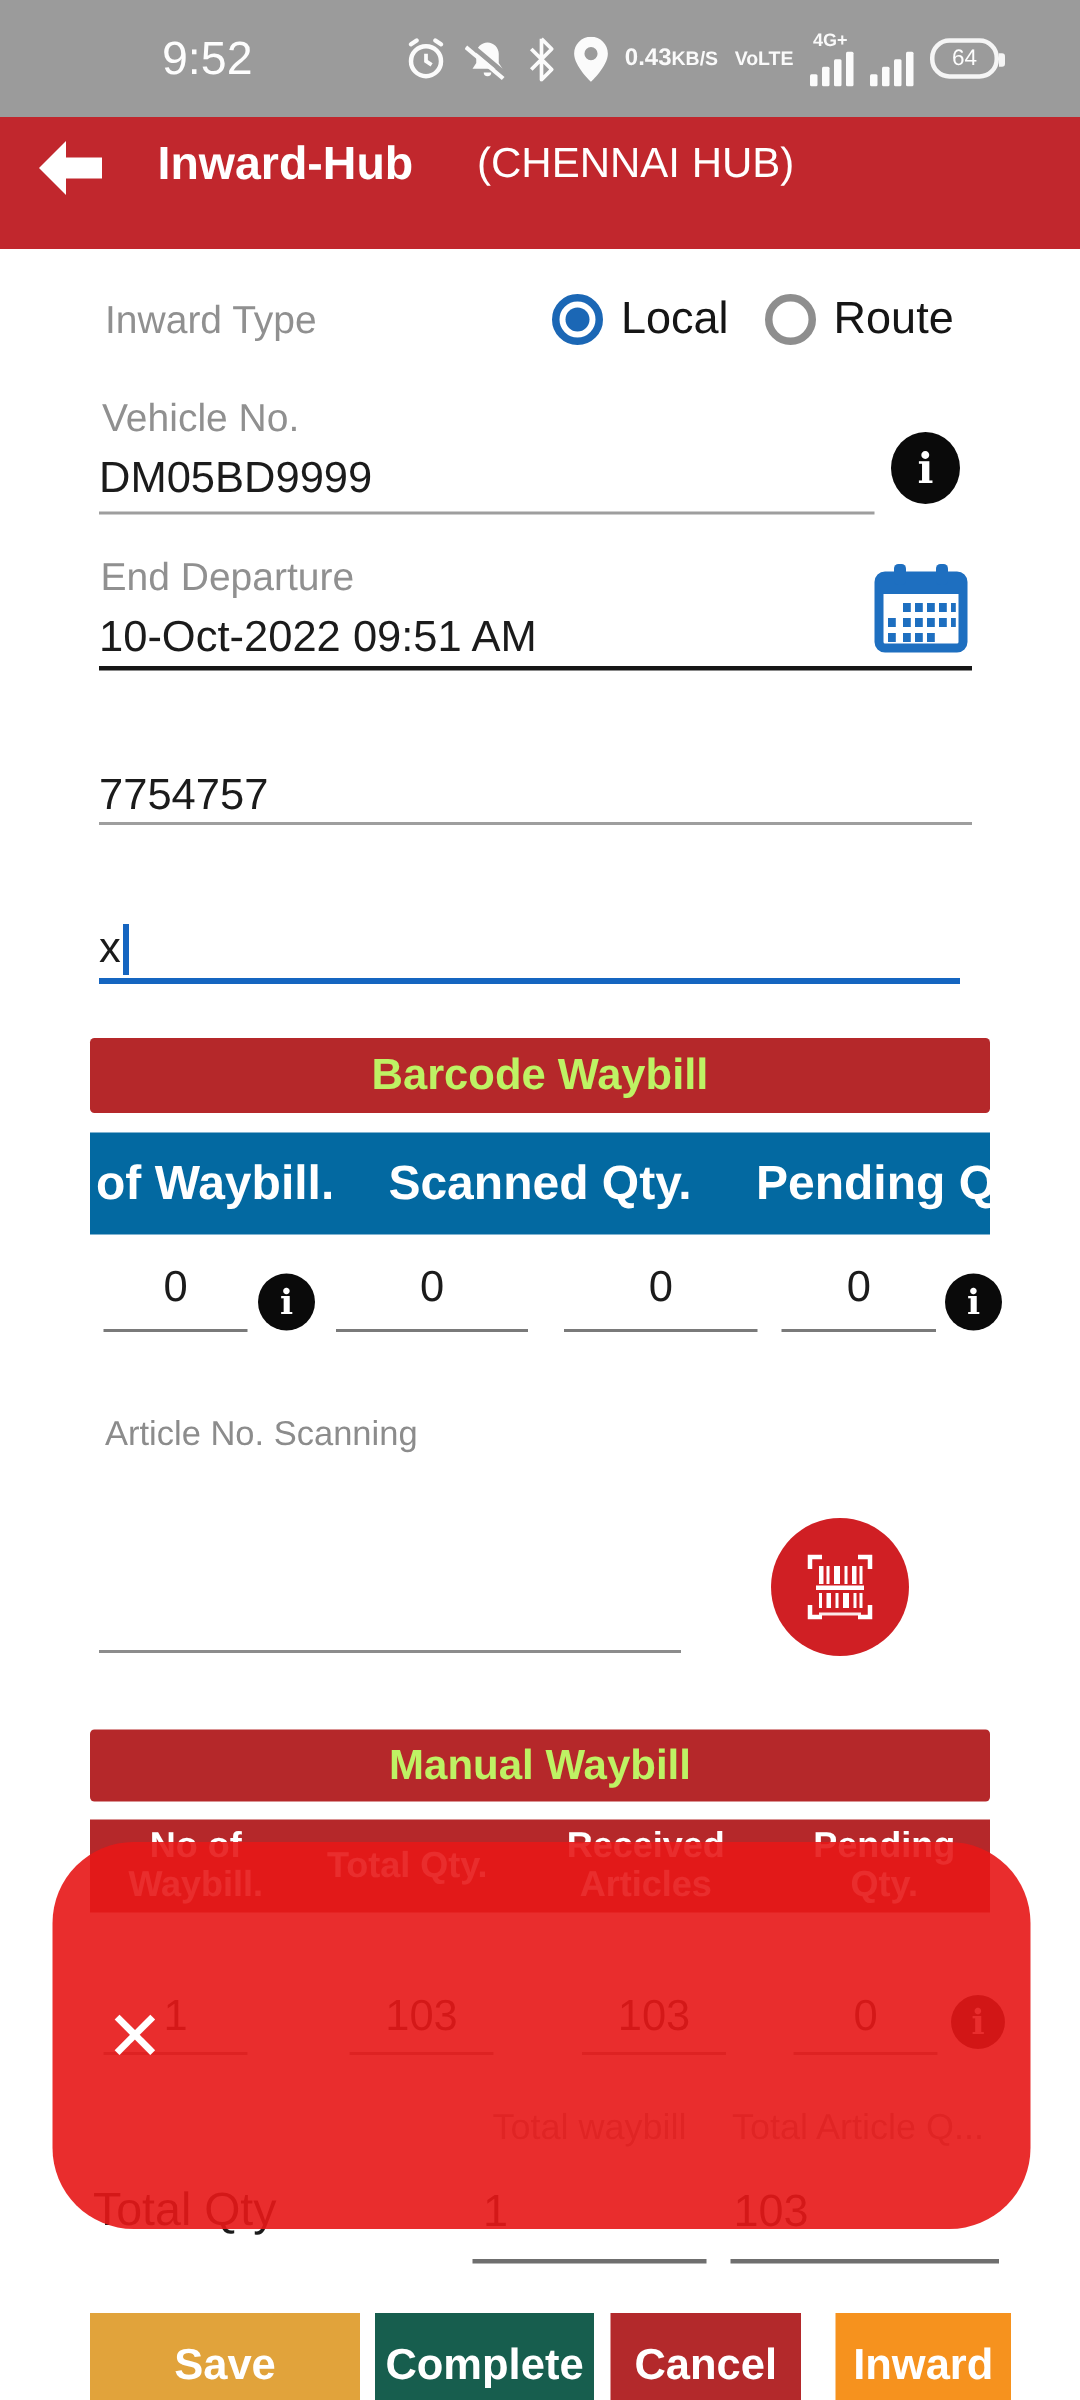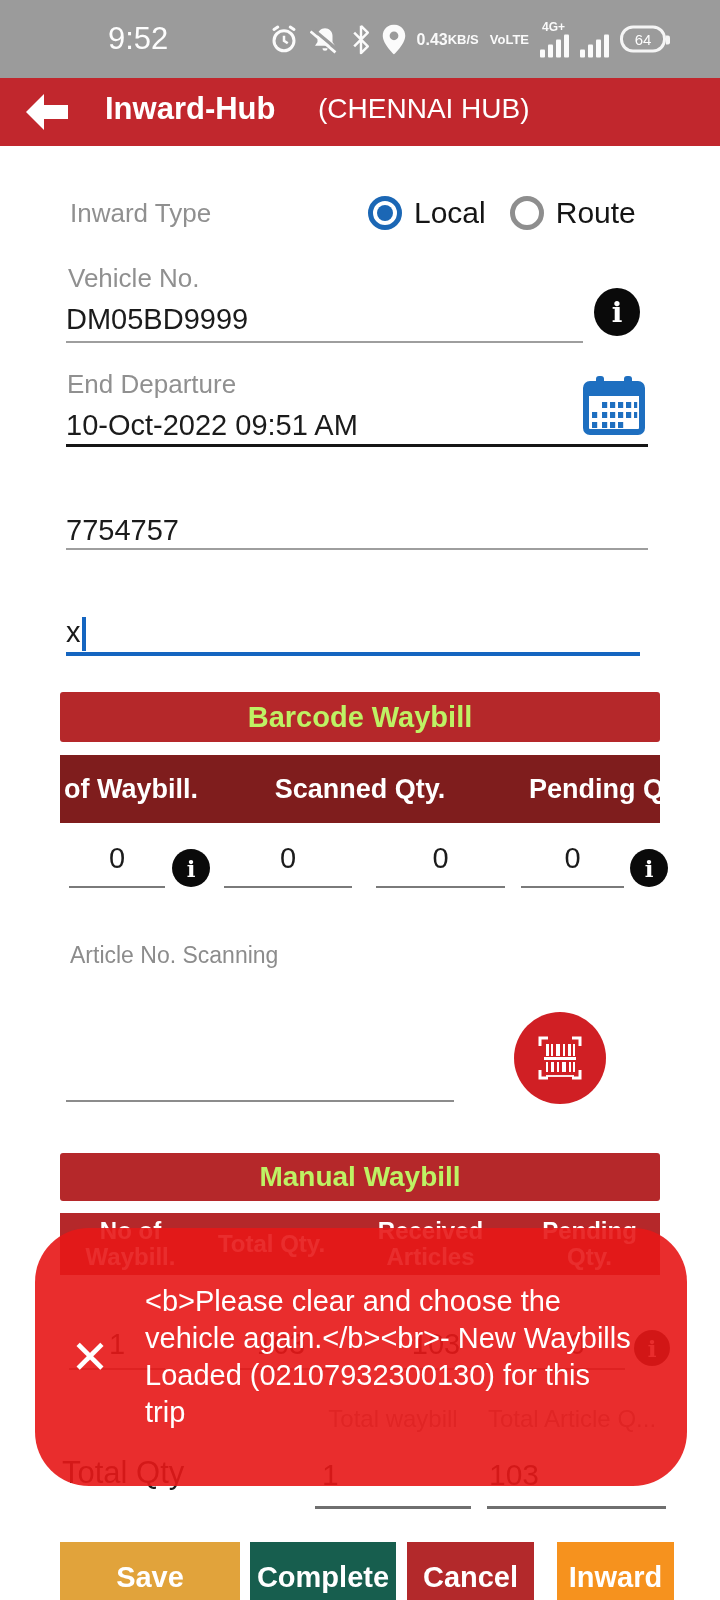--- a/index.html
+++ b/index.html
@@ -20,21 +20,21 @@
   .sig-group { display:flex; flex-direction:column; align-items:flex-start; line-height:1; }
   .sig-label { font-size:12px; font-weight:bold; margin-left:2px; }
   .bars { display:flex; align-items:flex-end; gap:3px; margin-top:2px; }
   .bars i { display:block; width:5px; background:#fbfbfb; border-radius:1px; }
   .battery { position:relative; width:46px; height:27px; border:3px solid #f5f5f5; border-radius:13px;
              display:flex; align-items:center; justify-content:center; font-size:15px; color:#fdfdfd; }
   .battery:after { content:""; position:absolute; right:-7px; top:7px; width:4px; height:9px;
                    background:#f5f5f5; border-radius:0 2px 2px 0; }
 
   
-  .appbar { position:absolute; left:0; top:78px; width:720px; height:68px; background:#c1272d; }
+  .appbar { position:absolute; left:0; top:78px; width:720px; height:88px; background:#c1272d; }
   .back-btn { position:absolute; left:24px; top:14px; width:44px; height:40px; }
   .appbar-title { position:absolute; left:105px; top:13px; font-size:31px; font-weight:bold; color:#ffffff; }
   .appbar-sub { position:absolute; left:318px; top:15px; font-size:28px; color:#ffffff; }
 
   
   .flabel { position:absolute; font-size:26px; color:#909090; }
   .fvalue { position:absolute; font-size:29px; color:#1b1b1b; }
   .uline  { position:absolute; height:2px; background:#9e9e9e; }
 
   
@@ -48,22 +48,22 @@
   .info-icon { position:absolute; width:46px; height:48px; border-radius:50%; background:#0a0a0a;
                color:#ffffff; display:flex; align-items:center; justify-content:center;
                font-family:"DejaVu Serif", serif; font-size:28px; font-weight:bold; }
   .info-sm { width:38px; height:38px; font-size:23px; }
 
   .cursor { display:inline-block; width:4px; height:34px; background:#1565c0; vertical-align:middle; margin-left:1px; }
 
   
   .banner { position:absolute; left:60px; width:600px; background:#b5282a; border-radius:3px;
             color:#bef264; font-weight:bold; text-align:center; }
-  .thead1 { position:absolute; left:60px; top:755px; width:600px; height:68px; background:#7f1d1d;
-            color:#fff; font-weight:bold; font-size:27px; overflow:hidden; }
+  .thead1 { position:absolute; left:60px; top:755px; width:600px; height:68px; background:#0369a1;
+            color:#fff; font-weight:bold; font-size:32px; overflow:hidden; }
   .thead1 span { position:absolute; top:50%; transform:translateY(-50%); white-space:nowrap; }
   .qfield { position:absolute; border-bottom:2px solid #7a7a7a; text-align:center;
             font-size:29px; color:#1b1b1b; height:46px; }
   .thead2 { position:absolute; left:60px; top:1213px; width:600px; height:62px; background:#b5282a;
             display:flex; color:#fff; font-weight:bold; font-size:24px; text-align:center; }
   .thead2 div { flex:1; display:flex; align-items:center; justify-content:center; line-height:1.1; }
   .mcell { position:absolute; text-align:center; font-size:29px; color:#1b1b1b;
            border-bottom:2px solid #8a8a8a; width:96px; height:42px; }
   .tot-label { position:absolute; font-size:24px; color:#9a9a9a; white-space:nowrap; overflow:hidden;
                text-overflow:ellipsis; }
@@ -277,26 +277,20 @@
   <span class="tot-label" style="left:323px; top:1405px; width:140px; text-align:center">Total waybill</span>
   <span class="tot-label" style="left:488px; top:1405px; width:178px">Total Article Q...</span>
   <span class="tot-val" style="left:62px; top:1455px; font-size:31px">Total Qty</span>
   <span class="tot-val" style="left:322px; top:1458px">1</span>
   <span class="tot-val" style="left:489px; top:1458px">103</span>
   <span class="tot-line" style="left:315px; top:1506px; width:156px"></span>
   <span class="tot-line" style="left:487px; top:1506px; width:179px"></span>
 
   <div class="toast">
     <span class="toast-x">✕</span>
-    <div class="toast-text">
-      <div>&lt;b&gt;Please clear and choose the</div>
-      <div>vehicle again.&lt;/b&gt;&lt;br&gt;- New Waybills</div>
-      <div>Loaded (02107932300130) for this</div>
-      <div>trip</div>
-    </div>
   </div>
 
   <button class="abtn save">Save</button>
   <button class="abtn complete">Complete</button>
   <button class="abtn cancel">Cancel</button>
   <button class="abtn inward">Inward</button>
 
 </div>
 
 </body></html>

